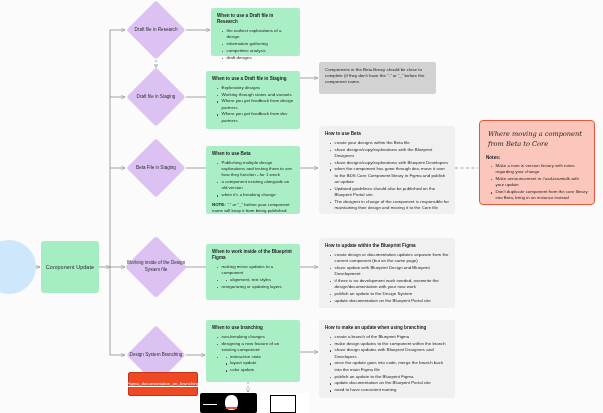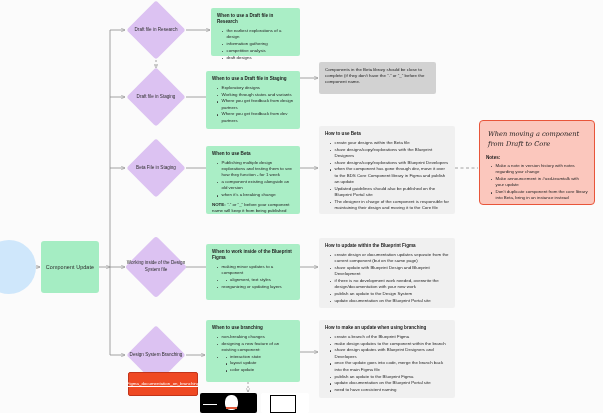--- a/index.html
+++ b/index.html
@@ -229,21 +229,21 @@
       <li>make design updates to the component within the branch</li>
       <li>share design updates with Blueprint Designers and Developers</li>
       <li>once the update goes into code, merge the branch back into the main Figma file</li>
       <li>publish an update to the Blueprint Figma</li>
       <li>update documentation on the Blueprint Portal site</li>
       <li>need to have consistent naming</li>
     </ul>
   </div>
 
   <div class="card pink" style="left:479px;top:120px;width:116px;height:85px;">
-    <div class="title">When moving a component from Draft to Core</div>
+    <div class="title">Where moving a component from Beta to Core</div>
     <h4>Notes:</h4>
     <ul>
       <li>Make a note in version history with notes regarding your change</li>
       <li>Make announcement in #uxd-teamtalk with your update</li>
       <li>Don't duplicate component from the core library into Beta, bring in an instance instead</li>
     </ul>
   </div>
 
   <div class="redbtn" style="left:128px;top:372px;width:68px;height:22px;">
     <span>Figma_documentation_on_branching</span>

